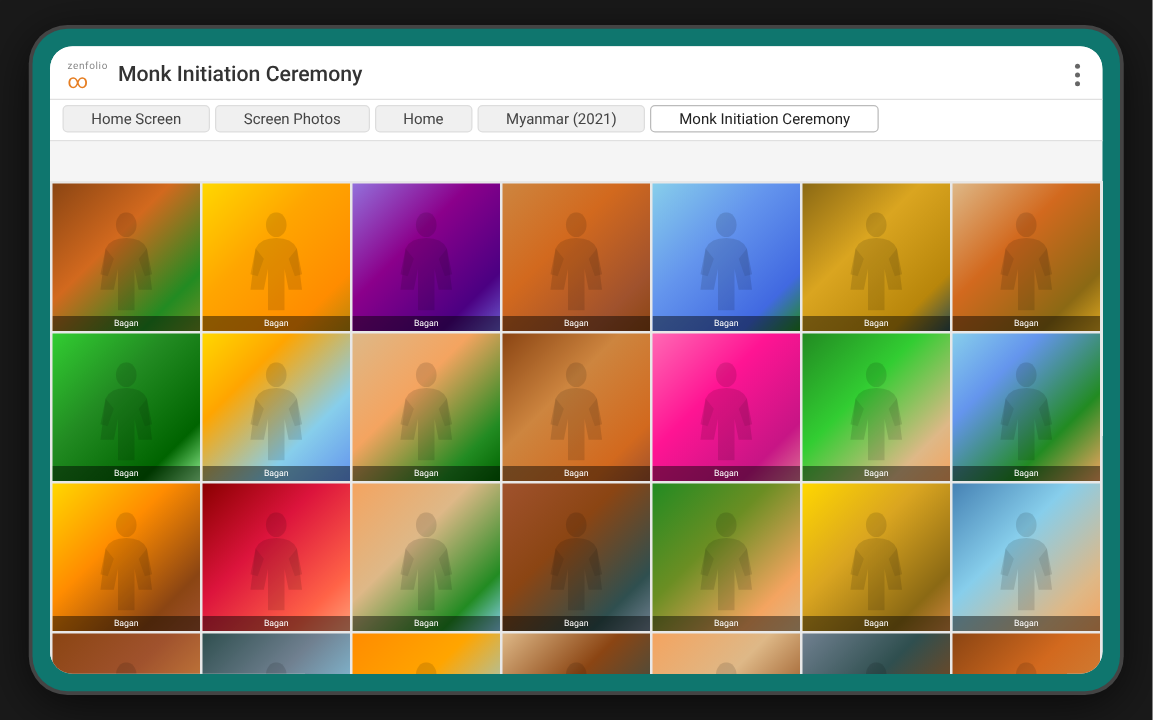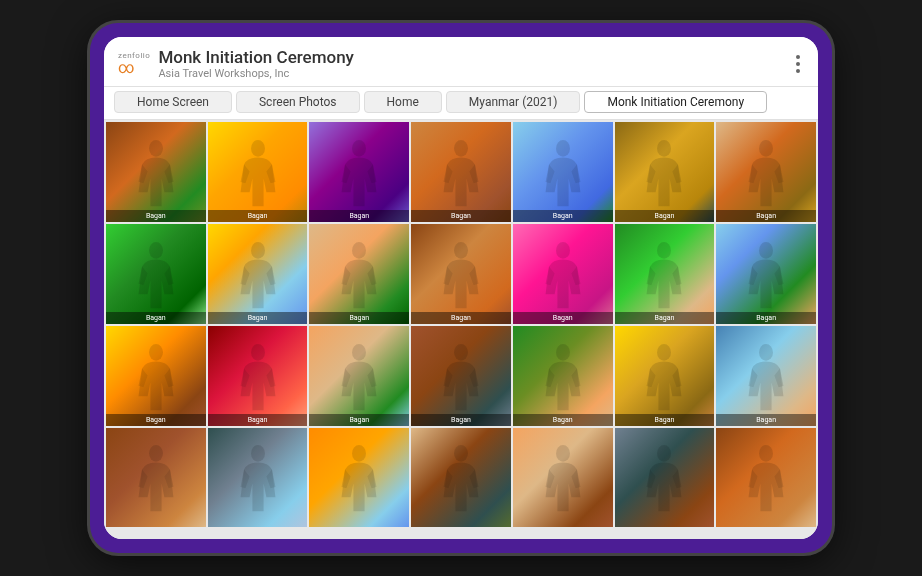--- a/index.html
+++ b/index.html
@@ -9,23 +9,23 @@
       display: flex;
       align-items: center;
       justify-content: center;
       width: 922px;
       height: 576px;
       font-family: 'Roboto', Arial, sans-serif;
       overflow: hidden;
     }
 
     .device-frame {
-      width: 742px;
+      width: 870px;
       height: 530px;
-      background: #4c1d95;
+      background: #0f766e;
       border-radius: 28px;
       padding: 14px;
       box-shadow: 0 0 0 3px #444, 0 8px 40px rgba(0,0,0,0.7);
       position: relative;
     }
 
     .device-screen {
       width: 100%;
       height: 100%;
       background: #f5f5f5;
@@ -128,20 +128,21 @@
       background: #fff;
       border-color: #bbb;
       color: #222;
     }
 
     
     .photo-grid-container {
       flex: 1;
       overflow-y: auto;
       background: #e8e8e8;
+      margin-top: 32px;
     }
 
     .photo-grid {
       display: grid;
       grid-template-columns: repeat(7, 1fr);
       gap: 2px;
       padding: 2px;
     }
 
     .photo-cell {
@@ -220,21 +221,20 @@
   <div class="device-screen">
 
     <div class="app-header">
       <div class="header-left">
         <div class="zenfolio-logo">
           <span class="logo-text">zenfolio</span>
           <span class="logo-infinity">∞</span>
         </div>
         <div class="header-titles">
           <span class="header-main-title">Monk Initiation Ceremony</span>
-          <span class="header-subtitle">Asia Travel Workshops, Inc</span>
         </div>
       </div>
       <div class="header-menu-btn">
         <div class="menu-dot"></div>
         <div class="menu-dot"></div>
         <div class="menu-dot"></div>
       </div>
     </div>
 
     <div class="breadcrumb-bar">

